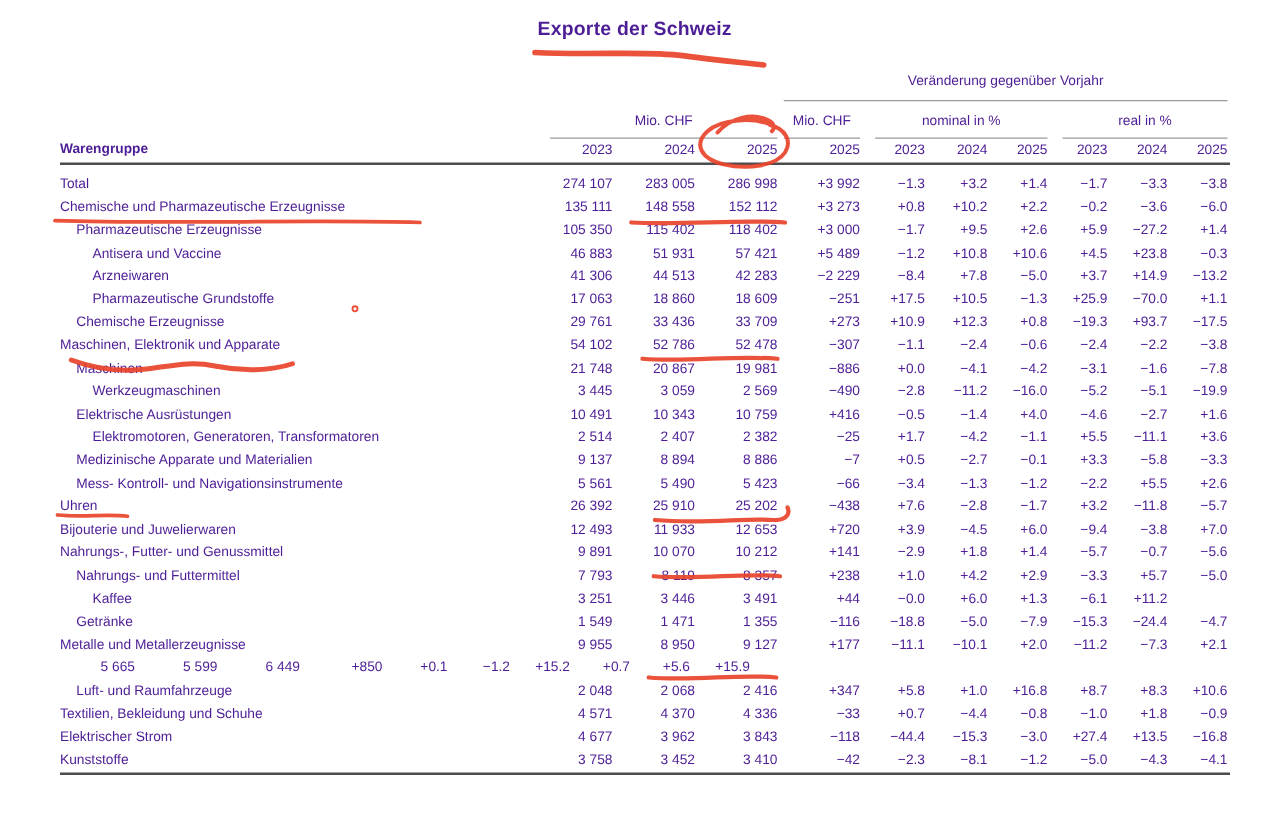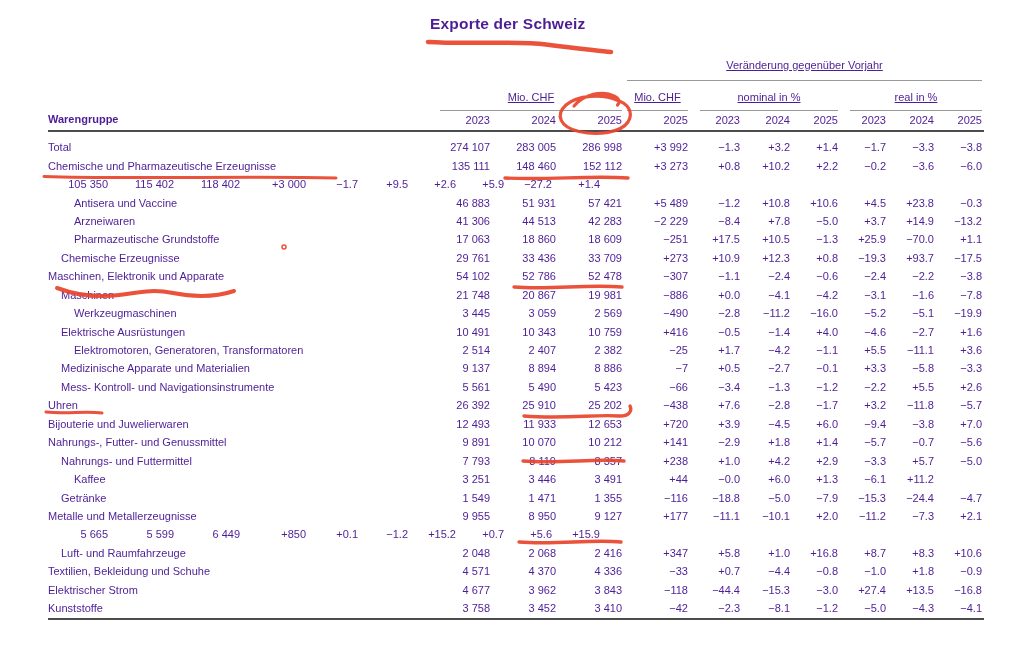--- a/index.html
+++ b/index.html
@@ -1,21 +1,21 @@
 <!DOCTYPE html>
 <html><head>
 <meta charset="utf-8">
 <style>
   html,body{margin:0;padding:0;background:#fff;}
   .page{position:relative;width:1024px;height:659px;background:#ffffff;
         font-family:"Liberation Sans","DejaVu Sans",sans-serif;color:#4c1d95;overflow:hidden;}
   .abs{position:absolute;}
   .title{font-size:15.5px;font-weight:700;letter-spacing:.2px;}
   .hlabel{font-size:11px;line-height:13px;}
-  .center{text-align:center;text-decoration:underline;}
+  .center{text-align:center;}
   .boldlab{font-weight:700;}
   .rule{height:1px;background:#9a9a9a;}
   .thick{height:2px;background:#4c4c4c;}
   .yearrow,.trow{display:flex;align-items:center;font-size:11px;}
   .yearrow{height:14px;}
   .trow{height:18.45px;}
   .trow.bold{font-weight:400;}
   .cell{box-sizing:border-box;white-space:nowrap;}
   .cell.label{width:382px;}
   .trow.lvl1 .label{padding-left:13px;}
@@ -73,31 +73,32 @@
         <div class="cell num c4">−1.3</div>
         <div class="cell num c5">+3.2</div>
         <div class="cell num c6">+1.4</div>
         <div class="cell num c7">−1.7</div>
         <div class="cell num c8">−3.3</div>
         <div class="cell num c9">−3.8</div>
       </div>
       <div class="trow lvl0 bold">
         <div class="cell label">Chemische und Pharmazeutische Erzeugnisse</div>
         <div class="cell num c0">135 111</div>
-        <div class="cell num c1">148 460</div>
+        <div class="cell num c1">148 558</div>
         <div class="cell num c2">152 112</div>
         <div class="cell num c3">+3 273</div>
         <div class="cell num c4">+0.8</div>
         <div class="cell num c5">+10.2</div>
         <div class="cell num c6">+2.2</div>
         <div class="cell num c7">−0.2</div>
         <div class="cell num c8">−3.6</div>
         <div class="cell num c9">−6.0</div>
       </div>
       <div class="trow lvl1">
+        <div class="cell label">Pharmazeutische Erzeugnisse</div>
         <div class="cell num c0">105 350</div>
         <div class="cell num c1">115 402</div>
         <div class="cell num c2">118 402</div>
         <div class="cell num c3">+3 000</div>
         <div class="cell num c4">−1.7</div>
         <div class="cell num c5">+9.5</div>
         <div class="cell num c6">+2.6</div>
         <div class="cell num c7">+5.9</div>
         <div class="cell num c8">−27.2</div>
         <div class="cell num c9">+1.4</div>

